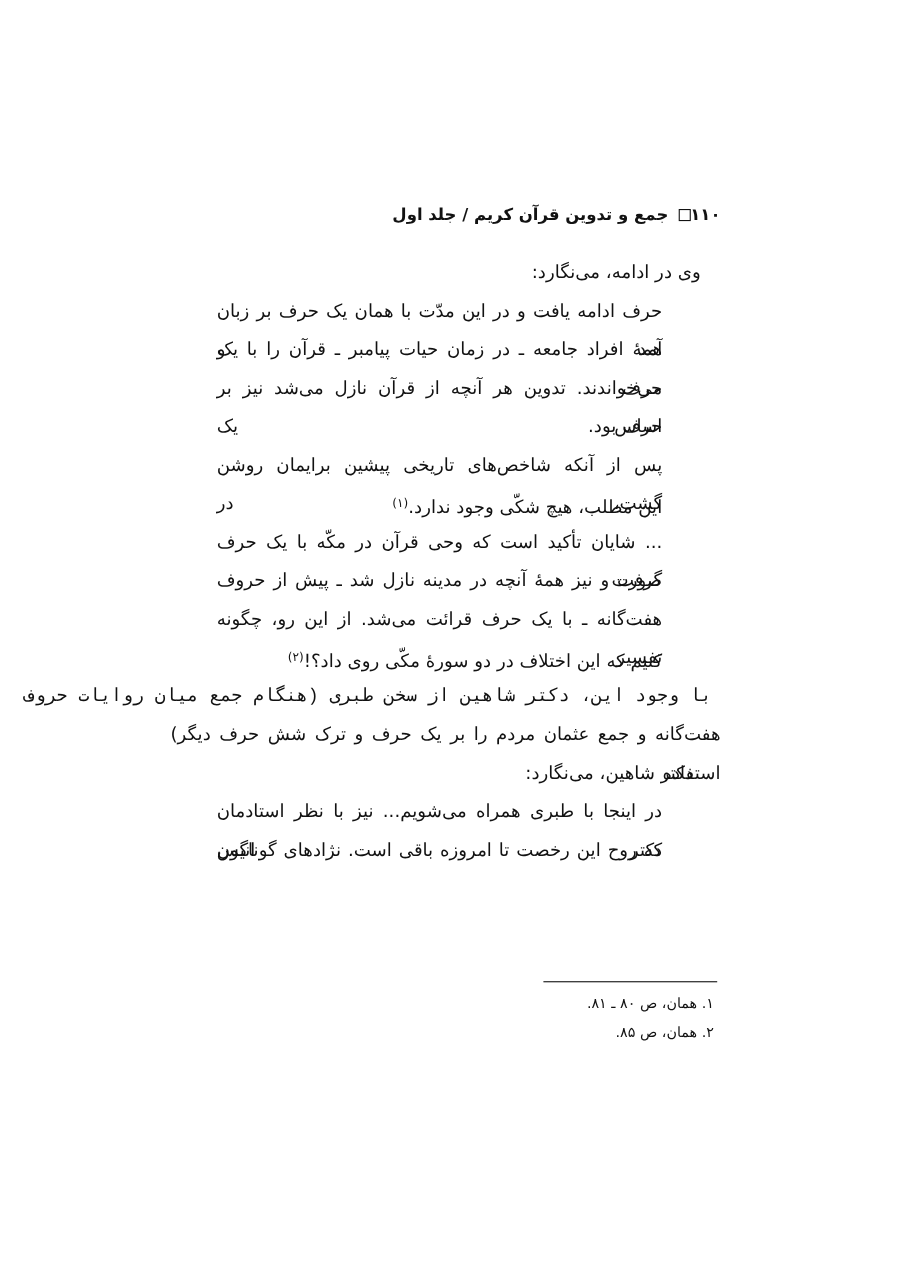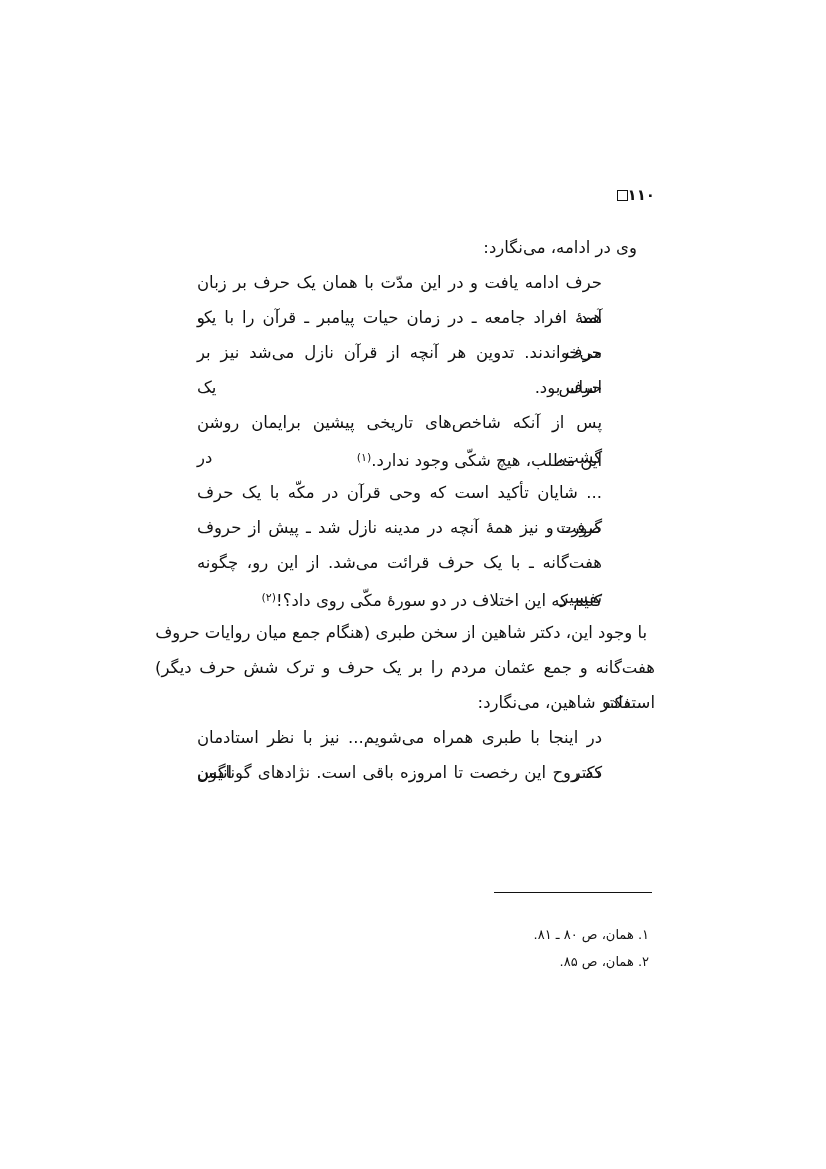--- a/index.html
+++ b/index.html
@@ -44,55 +44,56 @@
     text-align:right;
     overflow:visible;
     white-space:nowrap;
   }
   .ln.just {
     text-align:justify;
     text-align-last:justify;
     white-space:normal;
   }
   .ln.quote { padding-right:53px; padding-left:42px; }
-  .ind8  { padding-right:8px; }
+  .ind8  { padding-right:8px;font-family:Liberation Mono, monospace; }
   .ind18 { padding-right:18px; }
   .ind25 { padding-right:25px; }
   .fnref {
     font-size:11px;
     vertical-align:5px;
     letter-spacing:0;
   }
   
   .fn-rule {
     position:absolute;
     top:892px; right:174px;
     width:158px; height:0;
     border-top:1.8px solid #121212;
   }
   .footnotes {
     position:absolute;
-    top:921px; right:177px;
+    top:899px; right:177px;
     width:480px;
     text-align:right;
   }
   .fn {
     font-size:13px;
     line-height:27px;
     white-space:nowrap;
   }
 </style>
 </head>
 <body>
 
 <div class="page">
 
   <div class="header">
     <span class="pagenum">۱۱۰</span>
     <span class="sqbox"></span>
+    <span class="booktitle">جمع و تدوین قرآن کریم / جلد اول</span>
   </div>
 
   <div class="body-block">
     <div class="ln ind18">وی در ادامه، می‌نگارد:</div>
     <div class="ln quote just">حرف ادامه یافت و در این مدّت با همان یک حرف بر زبان آمد و</div>
     <div class="ln quote just">همهٔ افراد جامعه ـ در زمان حیات پیامبر ـ قرآن را با یک حرف</div>
     <div class="ln quote just">می‌خواندند. تدوین هر آنچه از قرآن نازل می‌شد نیز بر اساس یک</div>
     <div class="ln quote">حرف بود.</div>
     <div class="ln quote just">پس از آنکه شاخص‌های تاریخی پیشین برایمان روشن گشت، در</div>
     <div class="ln quote"><span>این مطلب، هیچ شکّی وجود ندارد.</span><span class="fnref">(۱)</span></div>

